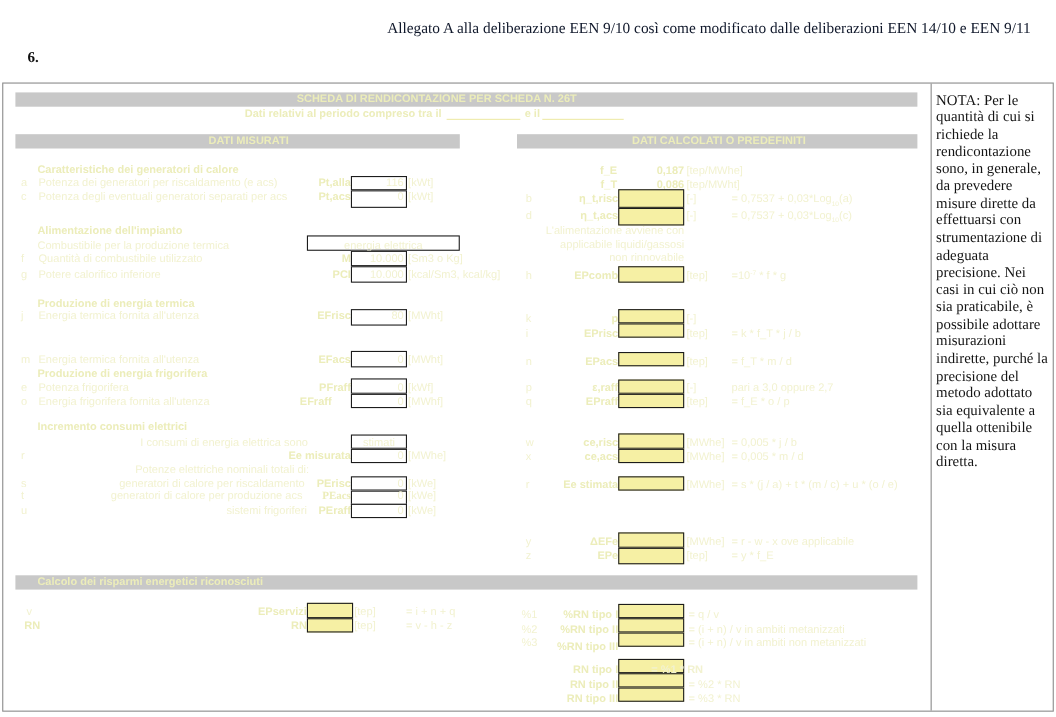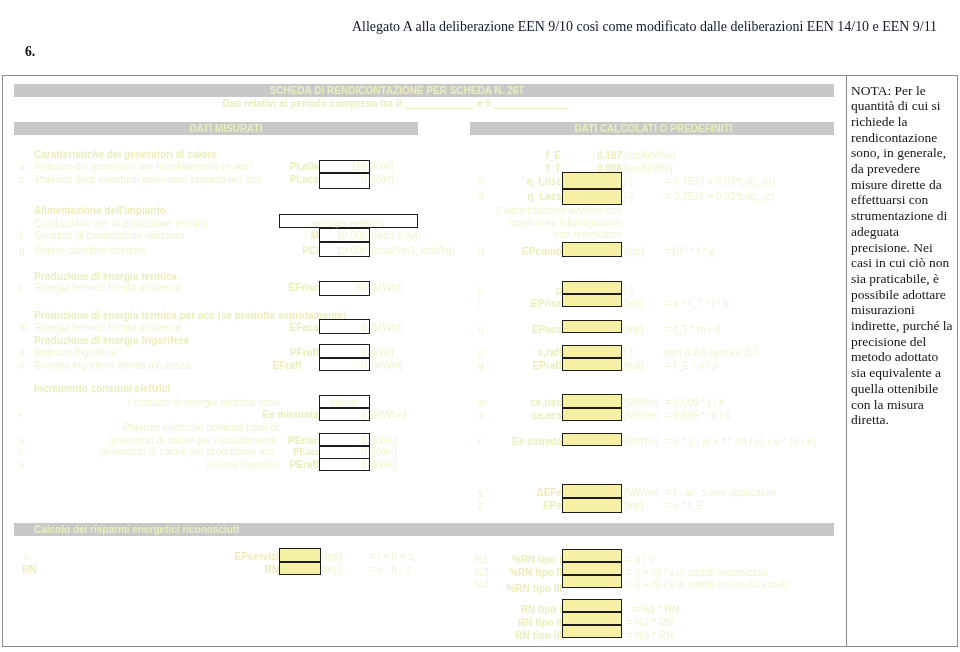--- a/index.html
+++ b/index.html
@@ -84,21 +84,20 @@
   <div class="yl" style="left:371px;top:245.9px;">[kcal/Sm3, kcal/kg]</div>
 
   <div class="ylb" style="left:34px;top:272.2px;">Produzione di energia termica</div>
   <div class="yl" style="left:19px;top:283.1px;">j</div>
   <div class="yl" style="left:35px;top:283.1px;">Energia termica fornita all'utenza</div>
   <div class="ylb rt" style="left:255px;top:283.1px;width:64px;">EFrisc</div>
   <div class="box" style="left:319px;top:281px;width:51px;height:15px;"></div>
   <div class="bval" style="left:319px;top:283.1px;width:51px;">80</div>
   <div class="yl" style="left:371px;top:283.1px;">[MWht]</div>
 
-  <div class="ylb" style="left:34px;top:310.5px;">Produzione di energia termica per acs (se prodotta sepratamente)</div>
   <div class="yl" style="left:19px;top:322.9px;">m</div>
   <div class="yl" style="left:35px;top:322.9px;">Energia termica fornita all'utenza</div>
   <div class="ylb rt" style="left:255px;top:322.9px;width:64px;">EFacs</div>
   <div class="box" style="left:319px;top:319px;width:51px;height:15px;"></div>
   <div class="bval" style="left:319px;top:322.9px;width:51px;">0</div>
   <div class="yl" style="left:371px;top:322.9px;">[MWht]</div>
 
   <div class="ylb" style="left:34px;top:335.8px;">Produzione di energia frigorifera</div>
   <div class="yl" style="left:19px;top:347.9px;">e</div>
   <div class="yl" style="left:35px;top:347.9px;">Potenza frigorifera</div>
@@ -259,21 +258,21 @@
   <div class="boxy" style="left:562px;top:562px;width:60px;height:13px;"></div>
   <div class="yl" style="left:626px;top:567.5px;">= (i + n) / v in ambiti metanizzati</div>
 
   <div class="yl" style="left:474px;top:579.5px;">%3</div>
   <div class="ylb rt" style="left:492px;top:584px;width:70px;">%RN tipo III</div>
   <div class="boxy" style="left:562px;top:575px;width:60px;height:13px;"></div>
   <div class="yl" style="left:626px;top:579.5px;">= (i + n) / v in ambiti non metanizzati</div>
 
   <div class="ylb rt" style="left:500px;top:604.5px;width:62px;">RN tipo I</div>
   <div class="boxy" style="left:562px;top:599px;width:60px;height:13px;"></div>
-  <div class="yl" style="left:632px;top:604.5px;font-weight:bold;">= %1 * RN</div>
+  <div class="yl" style="left:592px;top:604.5px;font-weight:bold;">= %1 * RN</div>
 
   <div class="ylb rt" style="left:496px;top:617.5px;width:66px;">RN tipo II</div>
   <div class="boxy" style="left:562px;top:612px;width:60px;height:13px;"></div>
   <div class="yl" style="left:626px;top:617.5px;">= %2 * RN</div>
 
   <div class="ylb rt" style="left:492px;top:630.5px;width:70px;">RN tipo III</div>
   <div class="boxy" style="left:562px;top:625px;width:60px;height:13px;"></div>
   <div class="yl" style="left:626px;top:630.5px;">= %3 * RN</div>
 
   <div id="form-body"></div>

